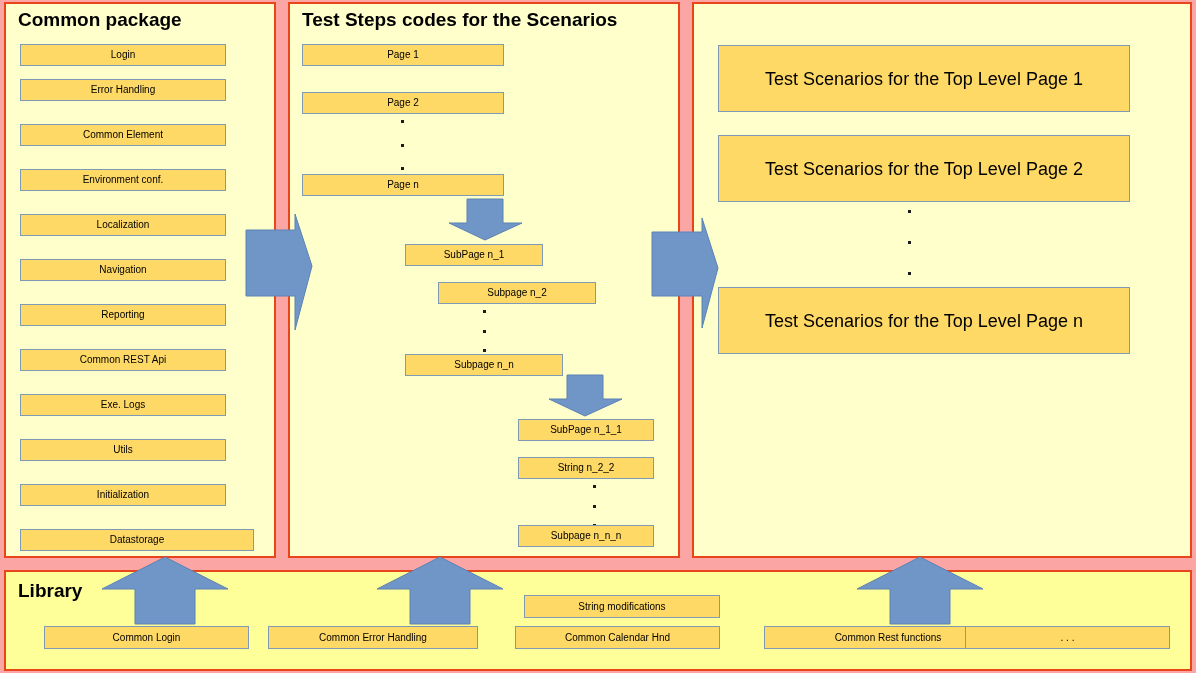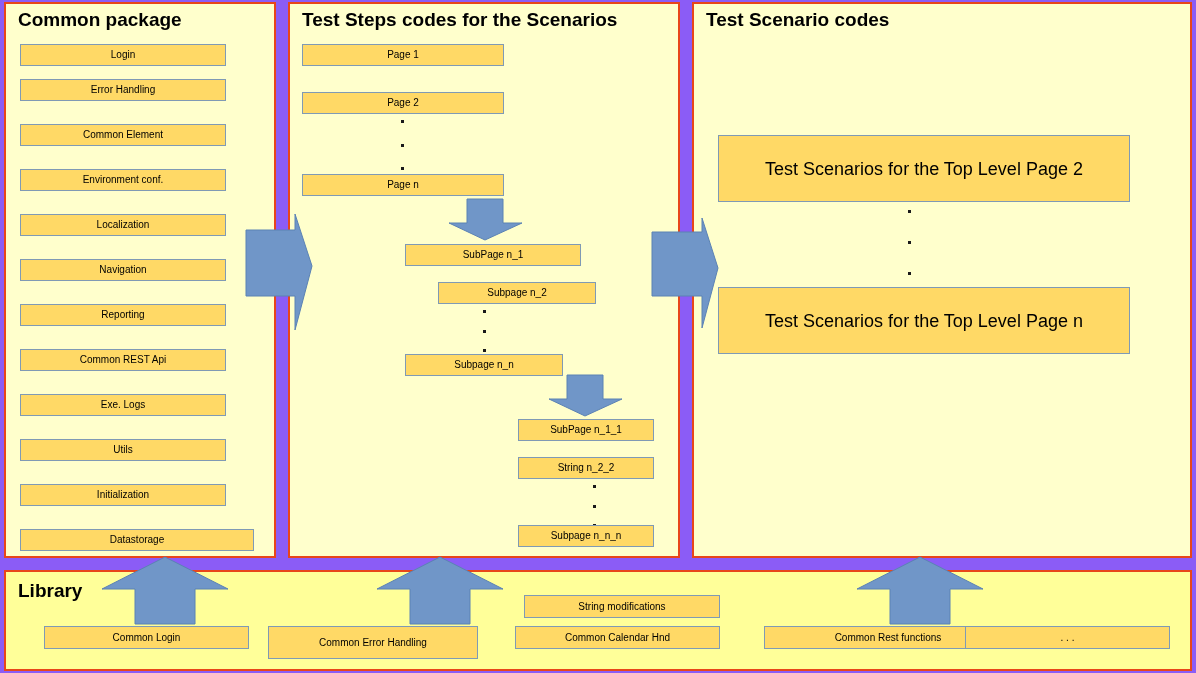--- a/index.html
+++ b/index.html
@@ -8,21 +8,21 @@
     padding: 0;
     background: #ffffff;
   }
   body {
     font-family: "Liberation Sans", sans-serif;
   }
   #canvas {
     position: relative;
     width: 1196px;
     height: 673px;
-    background: #8b5cf6;
+    background: #fca5a5;
     overflow: hidden;
   }
 
   
   .panel {
     position: absolute;
     background: #ffffcc;
     border: 2px solid #e8461a;
     box-sizing: border-box;
   }
@@ -108,56 +108,56 @@
 
     <div class="ybox" style="left:12px; top:40px;  width:202px; height:22px;">Page 1</div>
     <div class="ybox" style="left:12px; top:88px;  width:202px; height:22px;">Page 2</div>
     <div class="dots" style="left:110px; top:116px; width:4px; height:50px;">
         <i></i>
         <i></i>
         <i></i>
       </div>
     <div class="ybox" style="left:12px; top:170px; width:202px; height:22px;">Page n</div>
 
-    <div class="ybox" style="left:115px; top:240px; width:176px; height:22px;">SubPage n_1</div>
+    <div class="ybox" style="left:115px; top:240px; width:138px; height:22px;">SubPage n_1</div>
     <div class="ybox" style="left:115px; top:278px; width:158px; height:22px;margin-left:33px;">Subpage n_2</div>
     <div class="dots" style="left:192px; top:306px; width:4px; height:42px;">
         <i></i>
         <i></i>
         <i></i>
       </div>
     <div class="ybox" style="left:115px; top:350px; width:158px; height:22px;">Subpage n_n</div>
 
     <div class="ybox" style="left:228px; top:415px; width:136px; height:22px;">SubPage n_1_1</div>
     <div class="ybox" style="left:228px; top:453px; width:136px; height:22px;">String n_2_2</div>
     <div class="dots" style="left:302px; top:481px; width:4px; height:42px;">
         <i></i>
         <i></i>
         <i></i>
       </div>
     <div class="ybox" style="left:228px; top:521px; width:136px; height:22px;">Subpage n_n_n</div>
   </div>
 
   <div class="panel" id="panel-scen">
-    <div class="panel-title">Test Scenario codes</div>
-
+
+    <div class="ybox big" style="left:24px; top:41px;  width:412px; height:67px;">Test Scenarios for the Top Level Page 1</div>
     <div class="ybox big" style="left:24px; top:131px; width:412px; height:67px;">Test Scenarios for the Top Level Page 2</div>
     <div class="dots" style="left:213px; top:206px; width:4px; height:65px;">
         <i></i>
         <i></i>
         <i></i>
       </div>
     <div class="ybox big" style="left:24px; top:283px; width:412px; height:67px;">Test Scenarios for the Top Level Page n</div>
   </div>
 
   <div class="panel" id="panel-library">
     <div class="panel-title">Library</div>
 
     <div class="ybox" style="left:38px;  top:54px; width:205px; height:23px;">Common Login</div>
-    <div class="ybox" style="left:262px; top:54px; width:210px; height:33px;">Common Error Handling</div>
+    <div class="ybox" style="left:262px; top:54px; width:210px; height:23px;">Common Error Handling</div>
     <div class="ybox" style="left:518px; top:23px; width:196px; height:23px;">String modifications</div>
     <div class="ybox" style="left:509px; top:54px; width:205px; height:23px;">Common Calendar Hnd</div>
     <div class="ybox" style="left:758px; top:54px; width:248px; height:23px;">Common Rest functions</div>
     <div class="ybox" style="left:959px; top:54px; width:205px; height:23px;">.  .  .</div>
   </div>
 
   <div class="arrow" style="left:244px; top:214px;">
     <svg width="70" height="120" viewBox="0 0 70 120">
       <polygon class="arrow-fill" points="2,16 51,16 51,0 68,52 51,116 51,82 2,82"></polygon>
     </svg>

